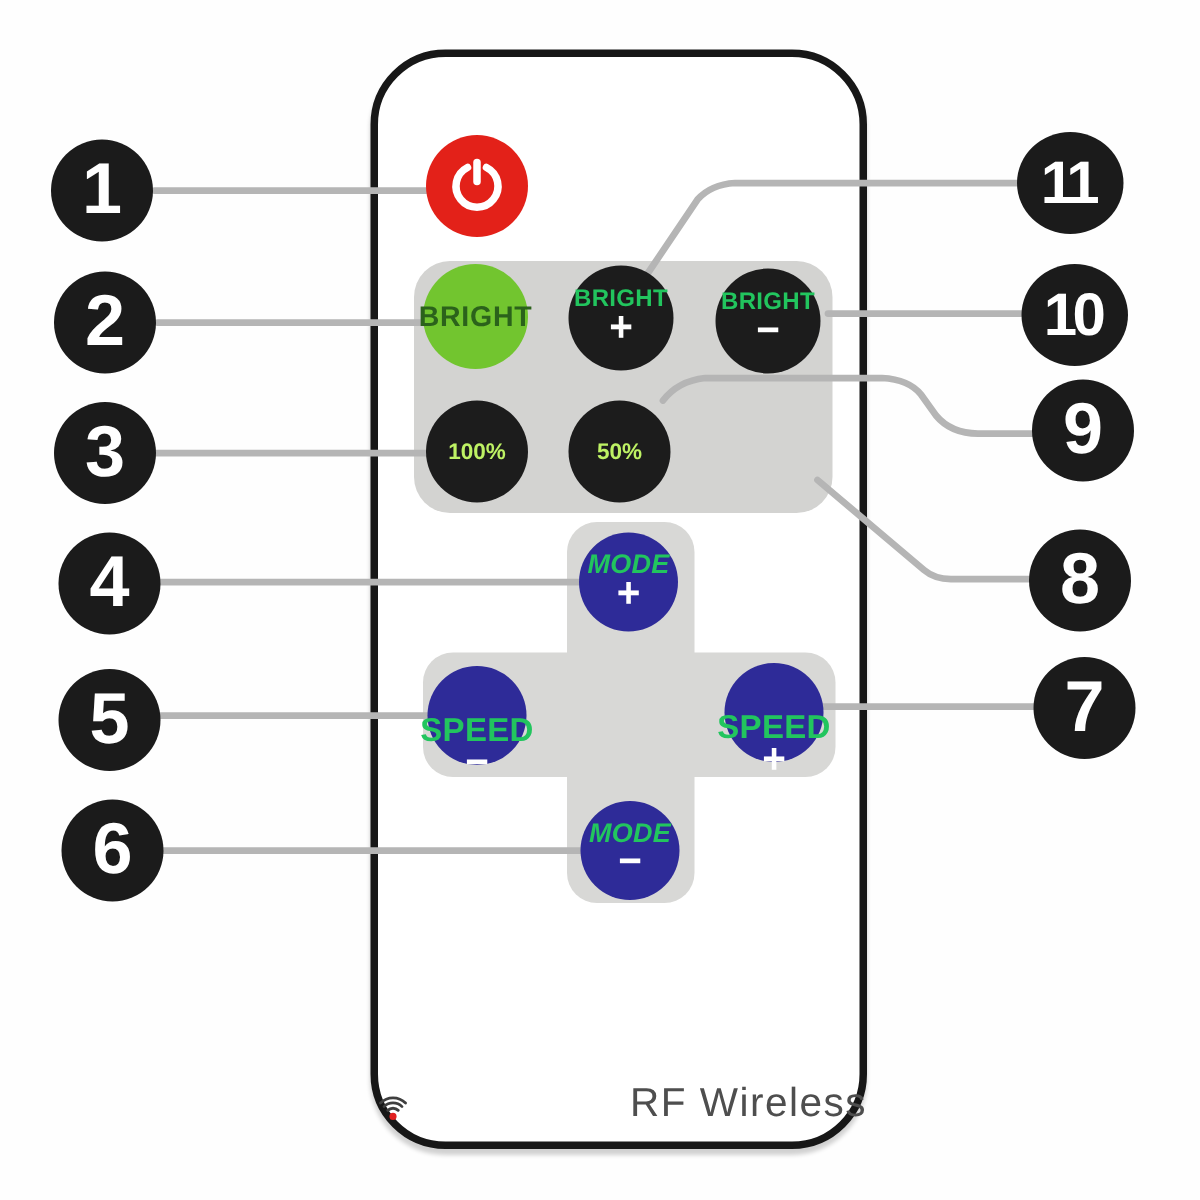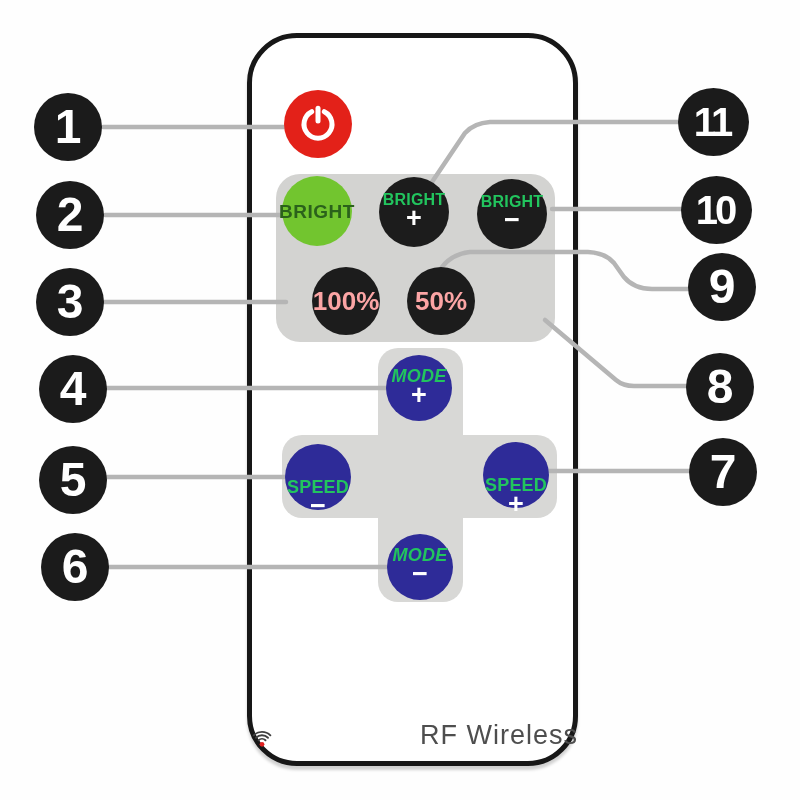--- a/index.html
+++ b/index.html
@@ -38,30 +38,30 @@
   .btn .word{font-weight:700;color:#22c55e;letter-spacing:.2px;}
   .btn .sign{font-weight:700;color:#ffffff;font-size:27px;margin-top:-3px;transform:scaleY(1.05);}
   .btn.dark{background:#1c1c1c;}
   .btn.blue{background:#2e2b98;}
   .power{left:284px;top:90px;width:68px;height:68px;background:#e32119;}
   .light{left:282px;top:176px;width:70px;height:70px;background:#72c52f;}
   .light span{font-size:19px;font-weight:700;color:#2b621b;letter-spacing:.5px;}
   .bright-plus {left:379px;top:177px;width:70px;height:70px;}
   .bright-minus{left:477px;top:179px;width:70px;height:70px;}
   .bright-plus .word,.bright-minus .word{font-size:16px;}
-  .pct{font-size:26px;font-weight:700;color:#fca5a5;margin-left:28px;}
+  .pct{font-size:15px;font-weight:700;color:#bef264;}
   .pct-100{left:284px;top:267px;width:68px;height:68px;}
   .pct-50 {left:379px;top:267px;width:68px;height:68px;}
   .pct-25 {left:474px;top:269px;width:68px;height:68px;}
   .mode-plus  {left:386px;top:355px;width:66px;height:66px;}
   .speed-minus{left:285px;top:444px;width:66px;height:66px;}
   .speed-plus {left:483px;top:442px;width:66px;height:66px;}
   .mode-minus {left:387px;top:534px;width:66px;height:66px;}
   .mode-plus .word,.mode-minus .word{font-size:18px;font-style:italic;}
-  .speed-minus .word,.speed-plus .word{font-size:18px;margin-top:44px;}
+  .speed-minus .word,.speed-plus .word{font-size:22px;margin-top:44px;}
   
   .callout{
     position:absolute;width:68px;height:68px;border-radius:50%;background:#1b1b1b;
     color:#ffffff;display:flex;align-items:center;justify-content:center;
     font-size:48px;font-weight:700;z-index:5;line-height:1;
   }
   .callout.two-digit{font-size:40px;letter-spacing:-3px;padding-right:3px;}
   .c1 {left:34px; top:93px;}
   .c2 {left:36px; top:181px;}
   .c3 {left:36px; top:268px;}

